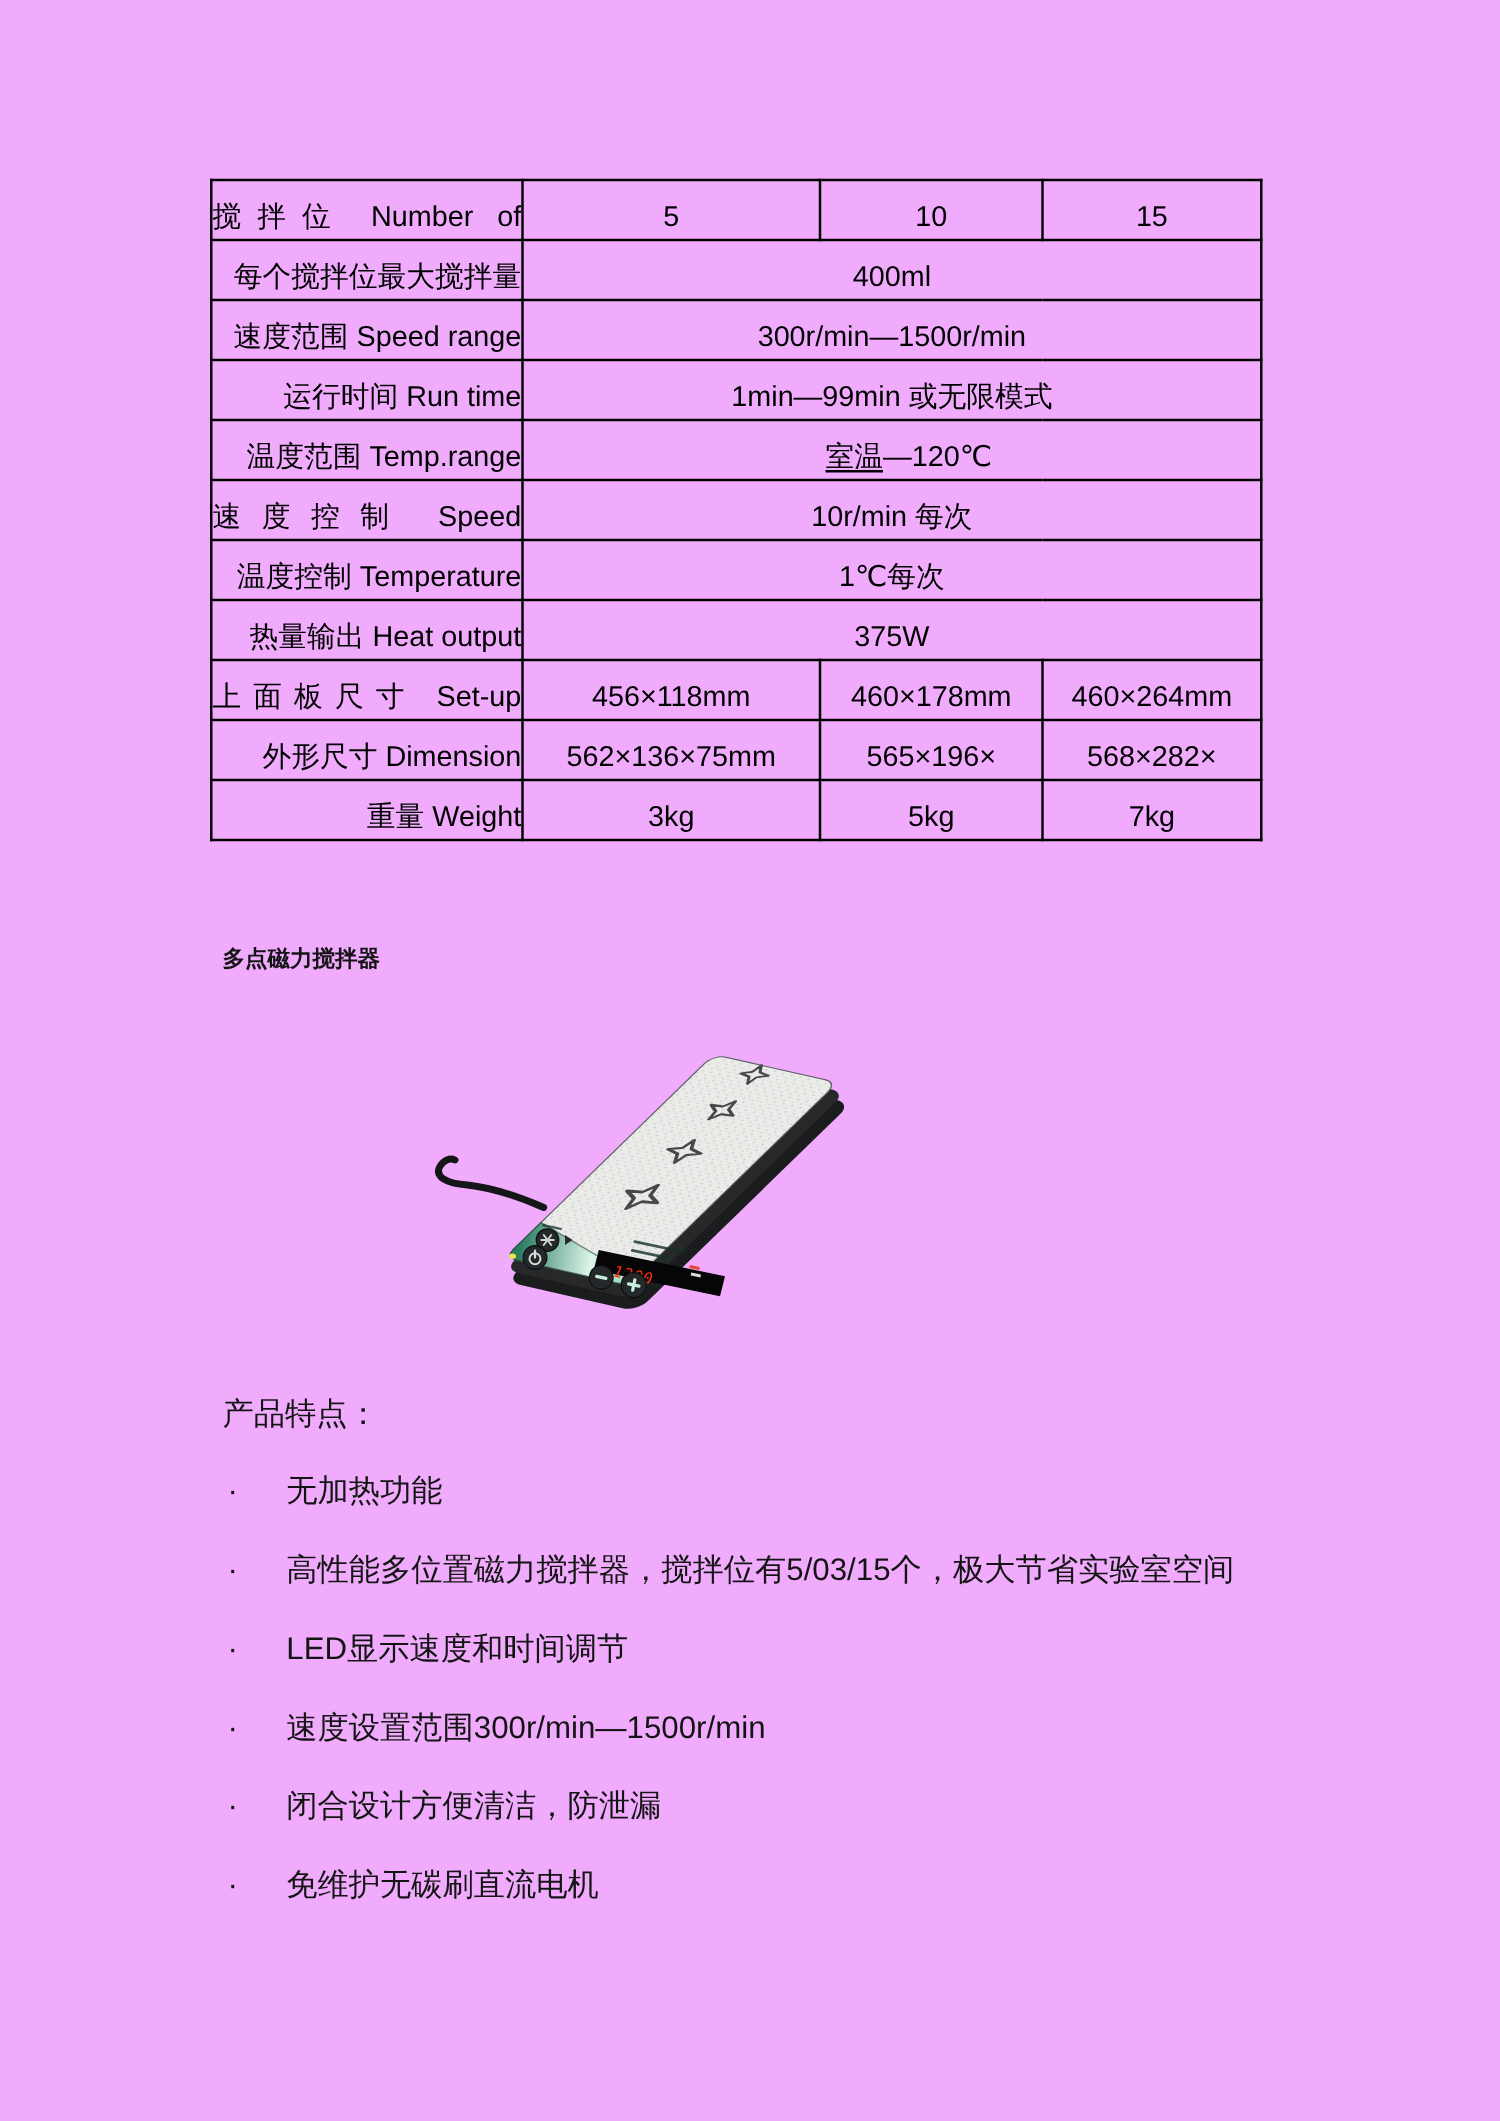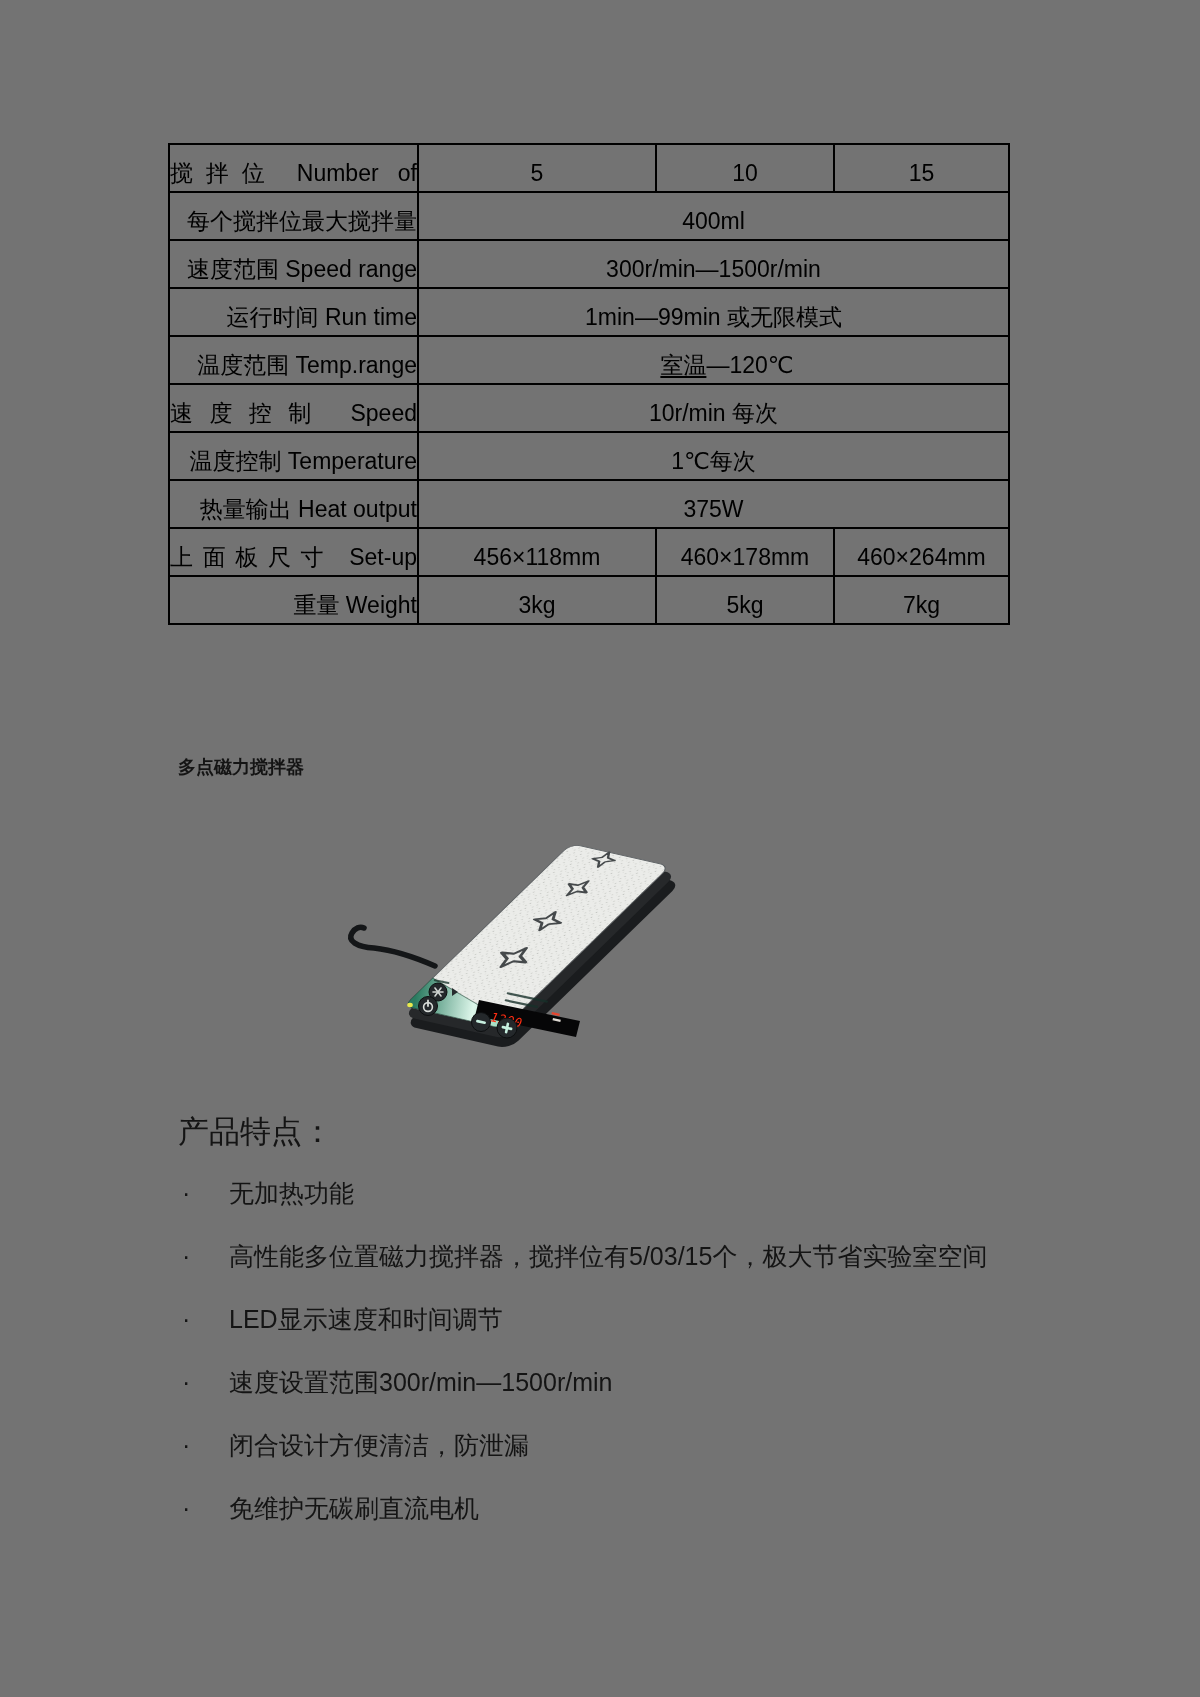--- a/index.html
+++ b/index.html
@@ -1,38 +1,38 @@
 <!DOCTYPE html>
 <html style="--surface-gray: #ebece9; --body-black: #1a1c1e; --panel-dark: #2a7b60; --panel-light: #ddf6ea; --panel-mid: #4fba8a; --led-red: #ff2d12; --led-yellow: #e9e94f; --button-dark: #24282b; --icon-mint: #c6efdf;"><head>
 <meta charset="utf-8">
 <style>
   :root{
     --surface-gray:#ebece9; --body-black:#1a1c1e; --panel-dark:#2a7b60;
     --panel-light:#ddf6ea; --panel-mid:#4fba8a; --led-red:#ff2d12;
     --led-yellow:#e9e94f; --button-dark:#24282b; --icon-mint:#c6efdf;
   }
   html,body{margin:0;padding:0;background:#fff;}
-  .page{position:relative;width:1200px;height:1697px;background:#737373;overflow:hidden;
+  .page{position:relative;width:1200px;height:1697px;background:#f0abfc;overflow:hidden;
         font-family:"Liberation Sans","DejaVu Sans",sans-serif;color:#000;}
 
   
   table.spec{position:absolute;left:168px;top:143px;width:840px;
              border-collapse:collapse;table-layout:fixed;}
   table.spec td{border:2px solid #000;height:43px;vertical-align:bottom;
                 font-size:23px;line-height:1.2;padding:0 0 3px 0;
                 white-space:nowrap;overflow:hidden;}
   td.lbl{text-align:right;padding-left:7px;padding-right:6px;}
   td.lbl.spread{text-align:justify;text-align-last:justify;}
   td.val{text-align:center;}
   td.val u{text-decoration:underline;text-decoration-thickness:1.5px;text-underline-offset:3px;margin-left:27px;}
 
   
   .sec-title{position:absolute;left:178px;top:737px;font-size:18px;line-height:30px;color:#141414;}
   .features{position:absolute;left:178px;top:1117px;width:980px;}
-  .feat-head{font-size:31px;line-height:29px;color:#141414;}
+  .feat-head{font-size:25px;line-height:29px;color:#141414;}
   .features ul{list-style:none;margin:33px 0 0 0;padding:0;}
   .features li{display:flex;font-size:25px;line-height:29px;margin-bottom:34px;color:#141414;}
   .features .dot{width:47px;flex:0 0 47px;padding-left:4px;font-size:25px;}
 
   
   figure.product{position:absolute;left:300px;top:790px;width:560px;height:340px;margin:0;}
 
   
   .footer{position:absolute;left:0;top:1572px;width:100%;text-align:center;
           font-family:"Liberation Serif","DejaVu Serif",serif;font-size:20px;color:#222;}
@@ -82,20 +82,26 @@
         </tr>
         <tr>
           <td class="lbl">热量输出 Heat output</td>
           <td colspan="3" class="val">375W</td>
         </tr>
         <tr>
           <td class="lbl spread">上面板尺寸 Set-up</td>
           <td class="val">456×118mm</td>
           <td class="val">460×178mm</td>
           <td class="val">460×264mm</td>
+        </tr>
+        <tr>
+          <td class="lbl">外形尺寸 Dimension</td>
+          <td class="val">562×136×75mm</td>
+          <td class="val">565×196×</td>
+          <td class="val">568×282×</td>
         </tr>
         <tr>
           <td class="lbl">重量 Weight</td>
           <td class="val">3kg</td>
           <td class="val">5kg</td>
           <td class="val">7kg</td>
         </tr>
       </tbody>
   </table>
 

